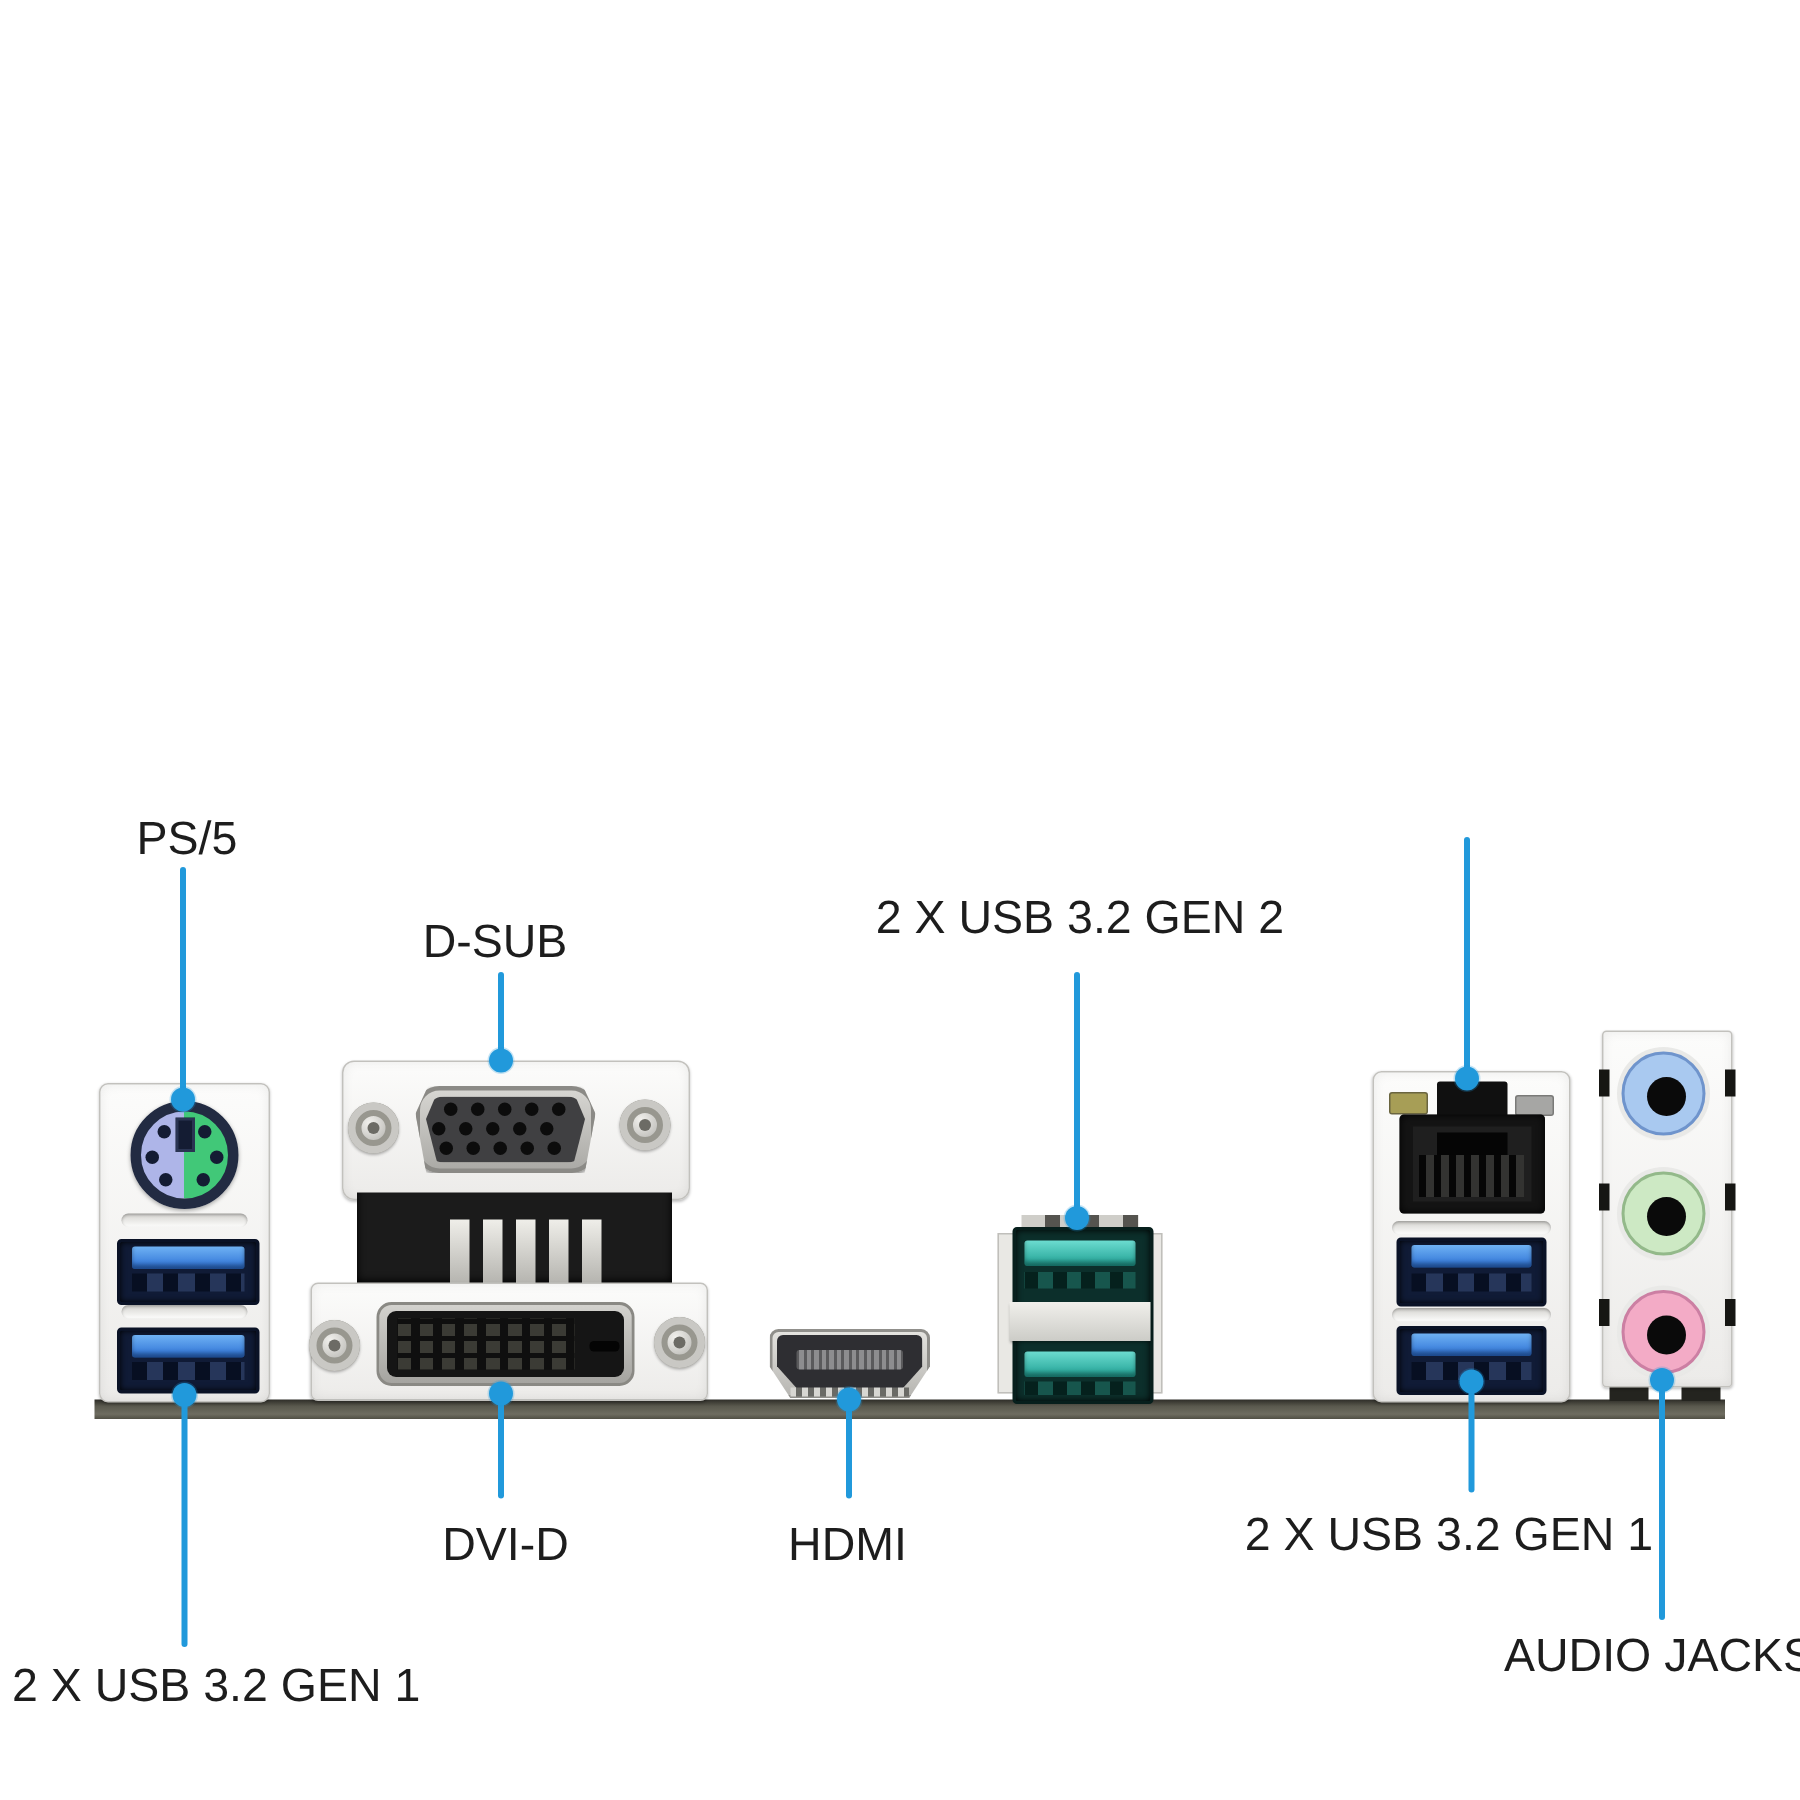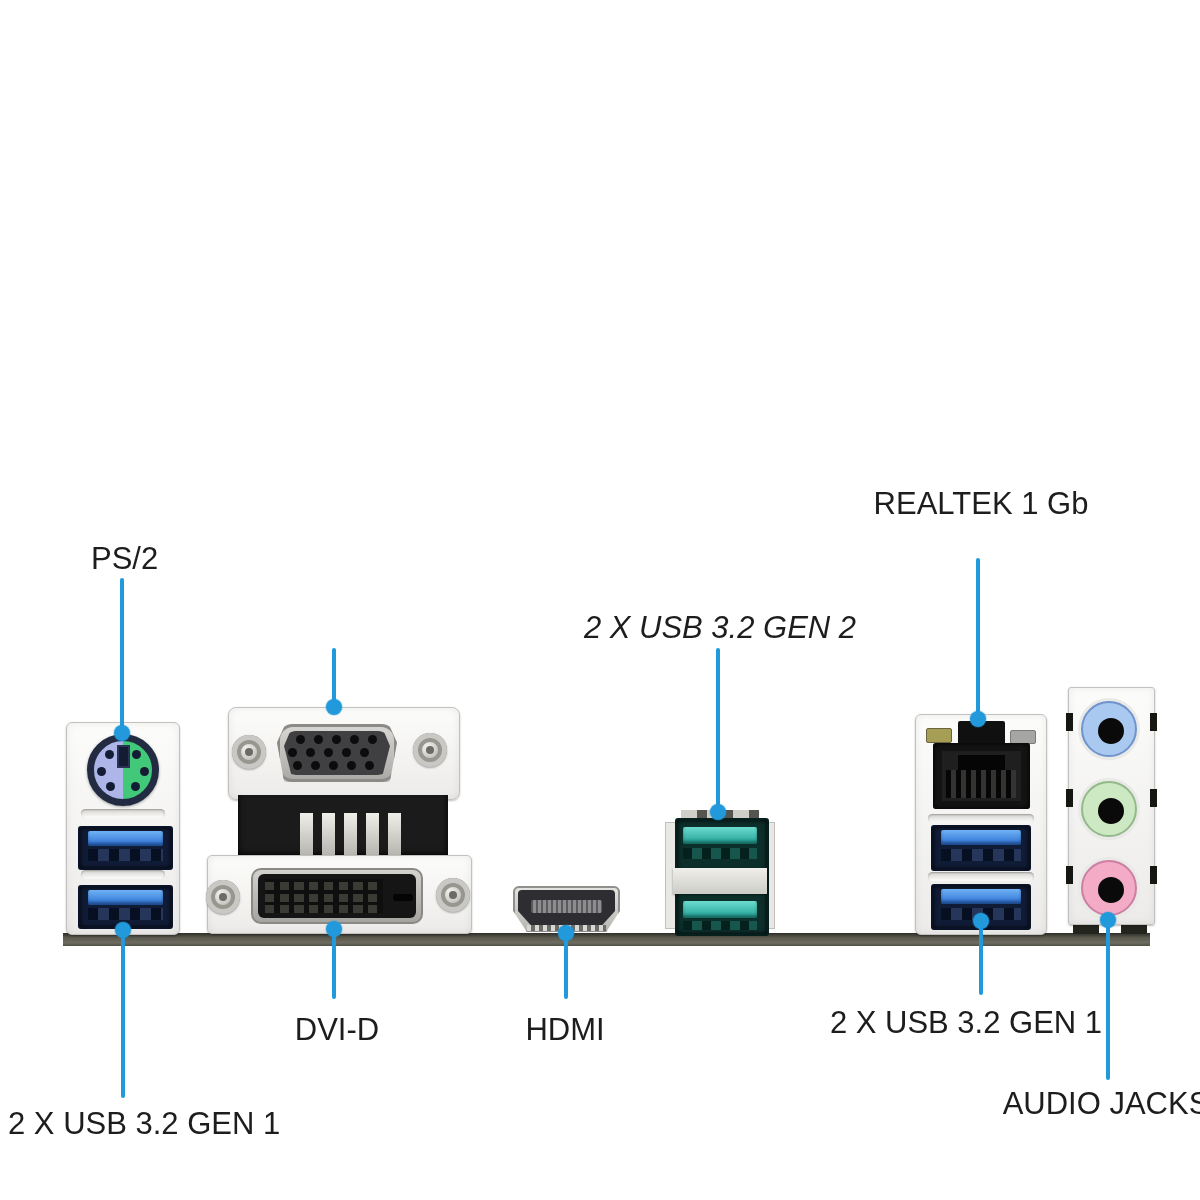--- a/index.html
+++ b/index.html
@@ -41,24 +41,24 @@
        box-shadow:0 0 0 3px #e9e9e7,0 1px 3px rgba(0,0,0,.35);}
   .jack .hole{position:absolute;left:15px;top:15px;width:26px;height:26px;border-radius:50%;background:#0a0a0a;}
   .notch{position:absolute;width:7px;height:18px;background:#161613;z-index:3;}
 </style>
 </head>
 <body>
 
 <div class="canvas">
 
 
-  <div class="callout-label" style="left:91px;top:541px;">PS/2</div>
-  <div class="callout-label centered" style="left:550px;top:610px;font-style:italic;">2 X USB 3.2 GEN 2</div>
+  <div class="callout-label" style="left:91px;top:541px;">PS/5</div>
+  <div class="callout-label centered" style="left:160px;top:610px;">D-SUB</div>
+  <div class="callout-label centered" style="left:550px;top:594px;">2 X USB 3.2 GEN 2</div>
   <div class="callout-label centered" style="left:811px;top:485px;line-height:37px;">
-    <div>REALTEK 1 Gb</div>
   </div>
   <div class="callout-label centered" style="left:167px;top:1012px;">DVI-D</div>
   <div class="callout-label centered" style="left:395px;top:1012px;">HDMI</div>
   <div class="callout-label" style="left:8px;top:1106px;">2 X USB 3.2 GEN 1</div>
   <div class="callout-label centered" style="left:796px;top:1005px;">2 X USB 3.2 GEN 1</div>
   <div class="callout-label centered" style="left:936px;top:1086px;">AUDIO JACKS</div>
 
   <div class="lead" style="left:120px;top:578px;height:155px;"></div>
   <div class="dot" style="left:114px;top:725px;"></div>
   <div class="lead" style="left:332px;top:648px;height:60px;"></div>

